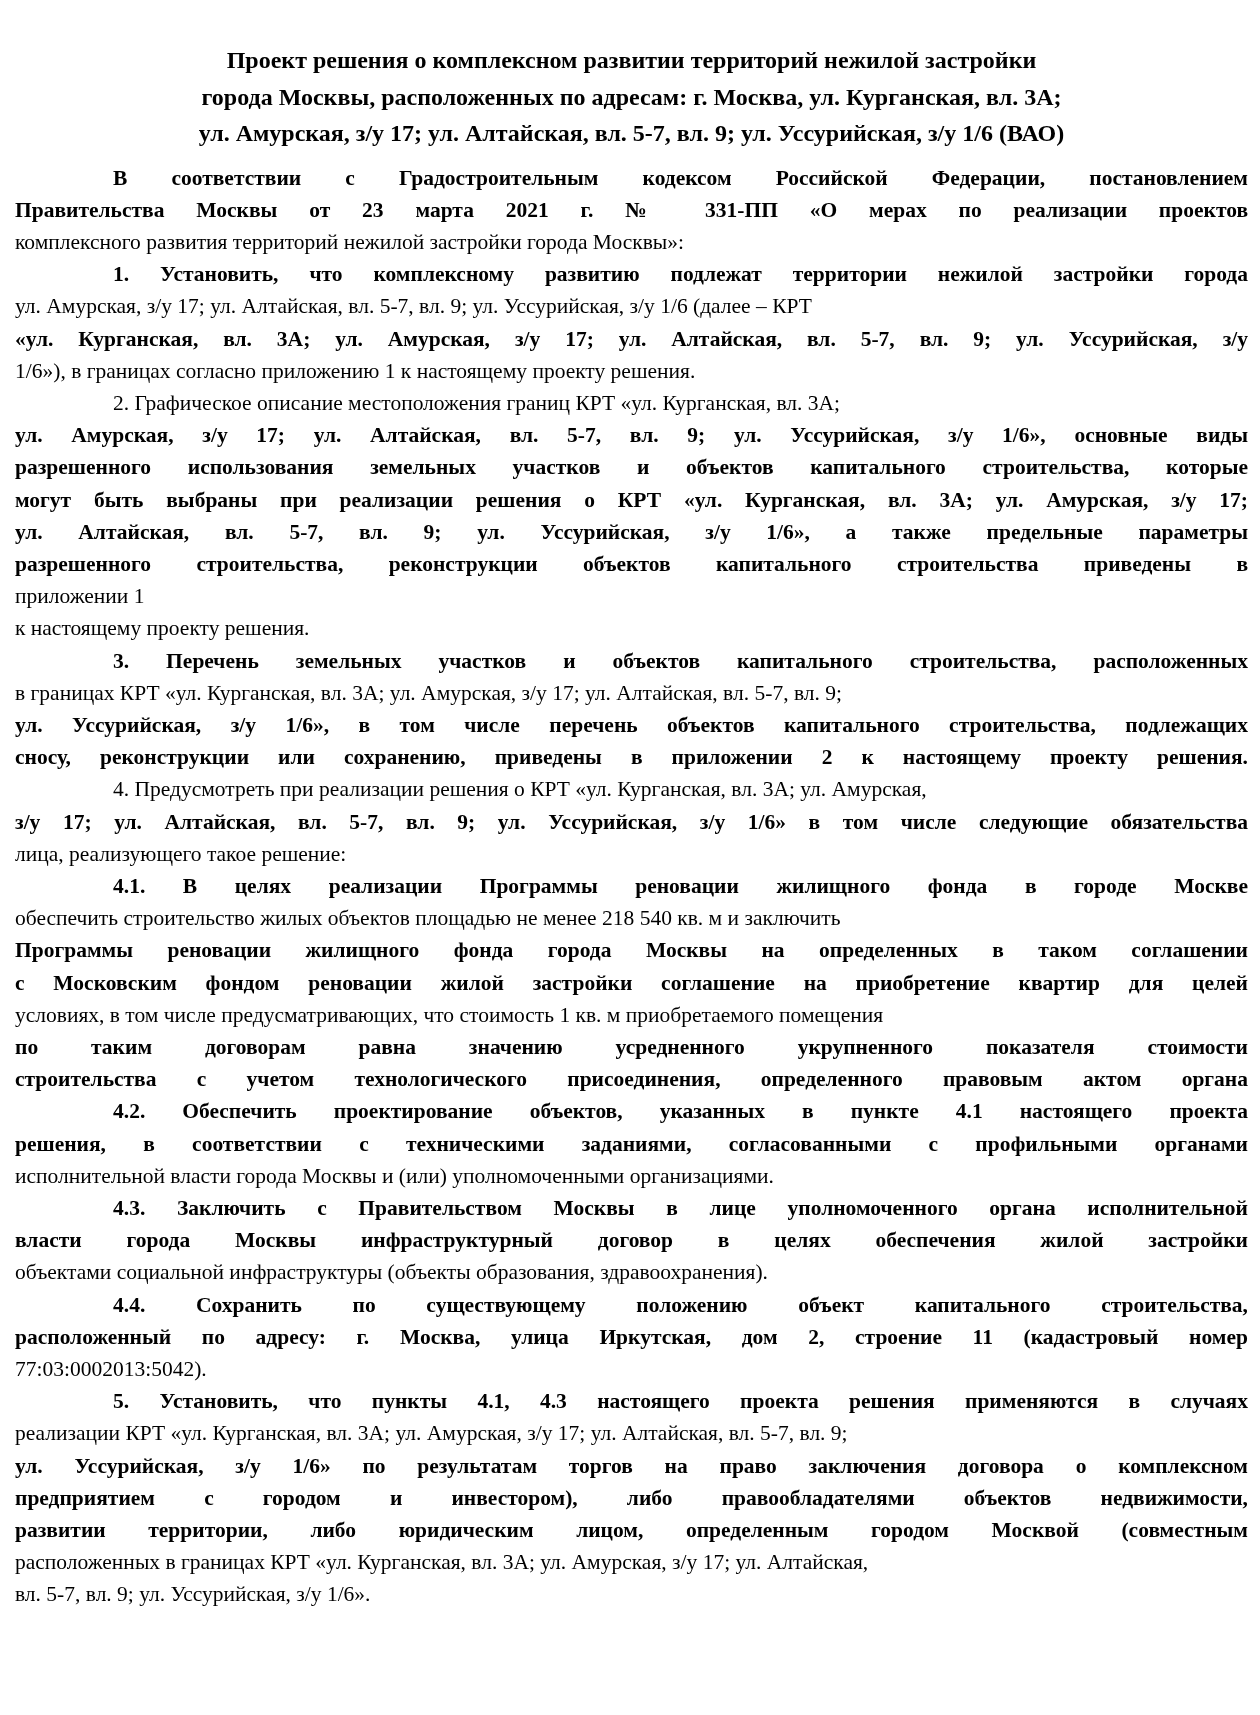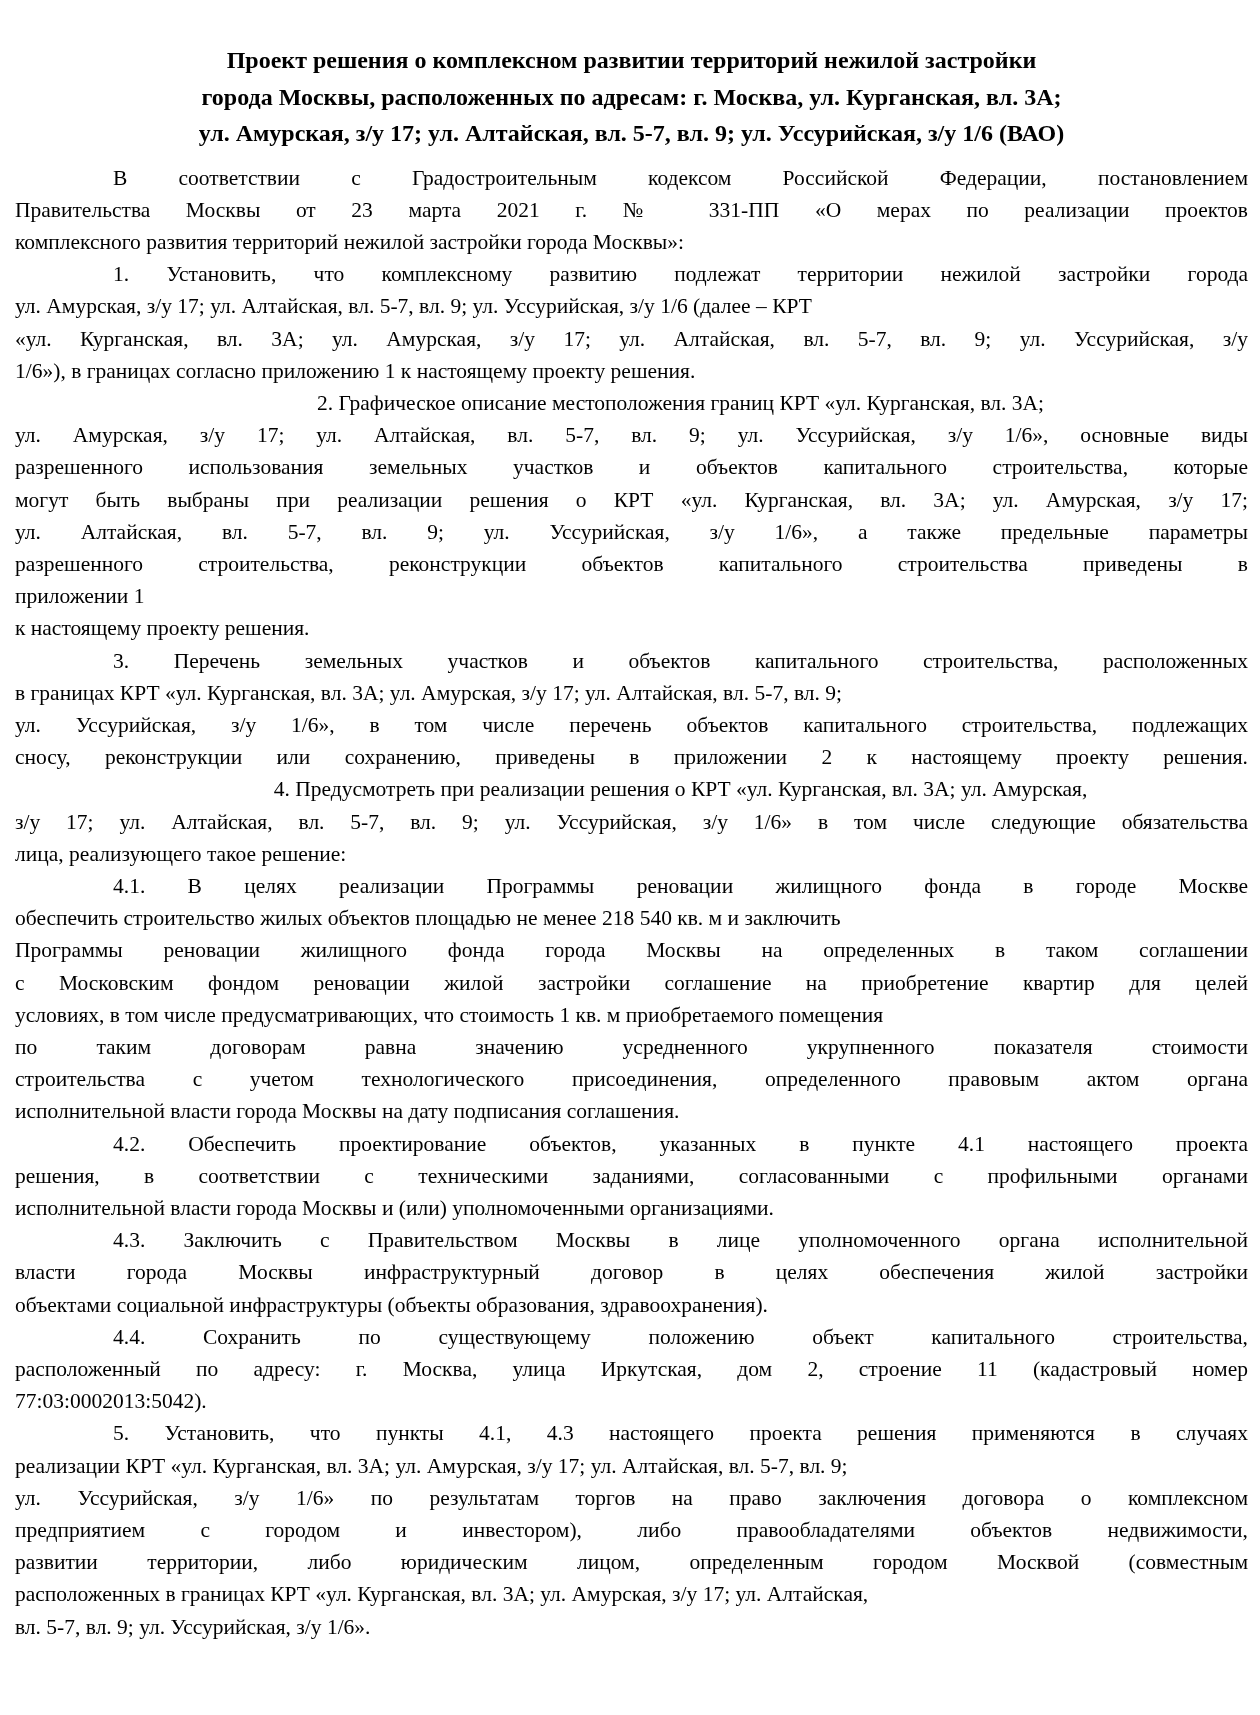--- a/index.html
+++ b/index.html
@@ -25,22 +25,23 @@
   .doc-body {
     margin: 10px 12px 0 15px;
     font-size: 21.5px;
     line-height: 32.2px;
   }
   .para { margin: 0; padding: 0; }
   .line { text-align: left; }
   .line.full {
     text-align: justify;
     text-align-last: justify;
+    font-weight: bold;
   }
-  .line.indent { text-indent: 98px; text-align: center; }
+  .line.indent { text-indent: 98px; }
 </style>
 </head>
 <body>
 
 <div class="page" style="background: rgb(255, 255, 255); color: rgb(0, 0, 0);">
   <div class="doc-title">
     <div class="title-line">Проект решения о комплексном развитии территорий нежилой застройки</div>
     <div class="title-line">города Москвы, расположенных по адресам: г. Москва, ул. Курганская, вл. 3А;</div>
     <div class="title-line">ул. Амурская, з/у 17; ул. Алтайская, вл. 5-7, вл. 9; ул. Уссурийская, з/у 1/6 (ВАО)</div>
   </div>
@@ -78,21 +79,20 @@
         <div class="line">лица, реализующего такое решение:</div>
       </div>
       <div class="para">
         <div class="line full indent">4.1. В целях реализации Программы реновации жилищного фонда в городе Москве</div>
         <div class="line">обеспечить строительство жилых объектов площадью не менее 218 540 кв. м и заключить</div>
         <div class="line full">Программы реновации жилищного фонда города Москвы на определенных в таком соглашении</div>
         <div class="line full">с Московским фондом реновации жилой застройки соглашение на приобретение квартир для целей</div>
         <div class="line">условиях, в том числе предусматривающих, что стоимость 1 кв. м приобретаемого помещения</div>
         <div class="line full">по таким договорам равна значению усредненного укрупненного показателя стоимости</div>
         <div class="line full">строительства с учетом технологического присоединения, определенного правовым актом органа</div>
-        <div class="line">исполнительной власти города Москвы на дату подписания соглашения.</div>
       </div>
       <div class="para">
         <div class="line full indent">4.2. Обеспечить проектирование объектов, указанных в пункте 4.1 настоящего проекта</div>
         <div class="line full">решения, в соответствии с техническими заданиями, согласованными с профильными органами</div>
         <div class="line">исполнительной власти города Москвы и (или) уполномоченными организациями.</div>
       </div>
       <div class="para">
         <div class="line full indent">4.3. Заключить с Правительством Москвы в лице уполномоченного органа исполнительной</div>
         <div class="line full">власти города Москвы инфраструктурный договор в целях обеспечения жилой застройки</div>
         <div class="line">объектами социальной инфраструктуры (объекты образования, здравоохранения).</div>

